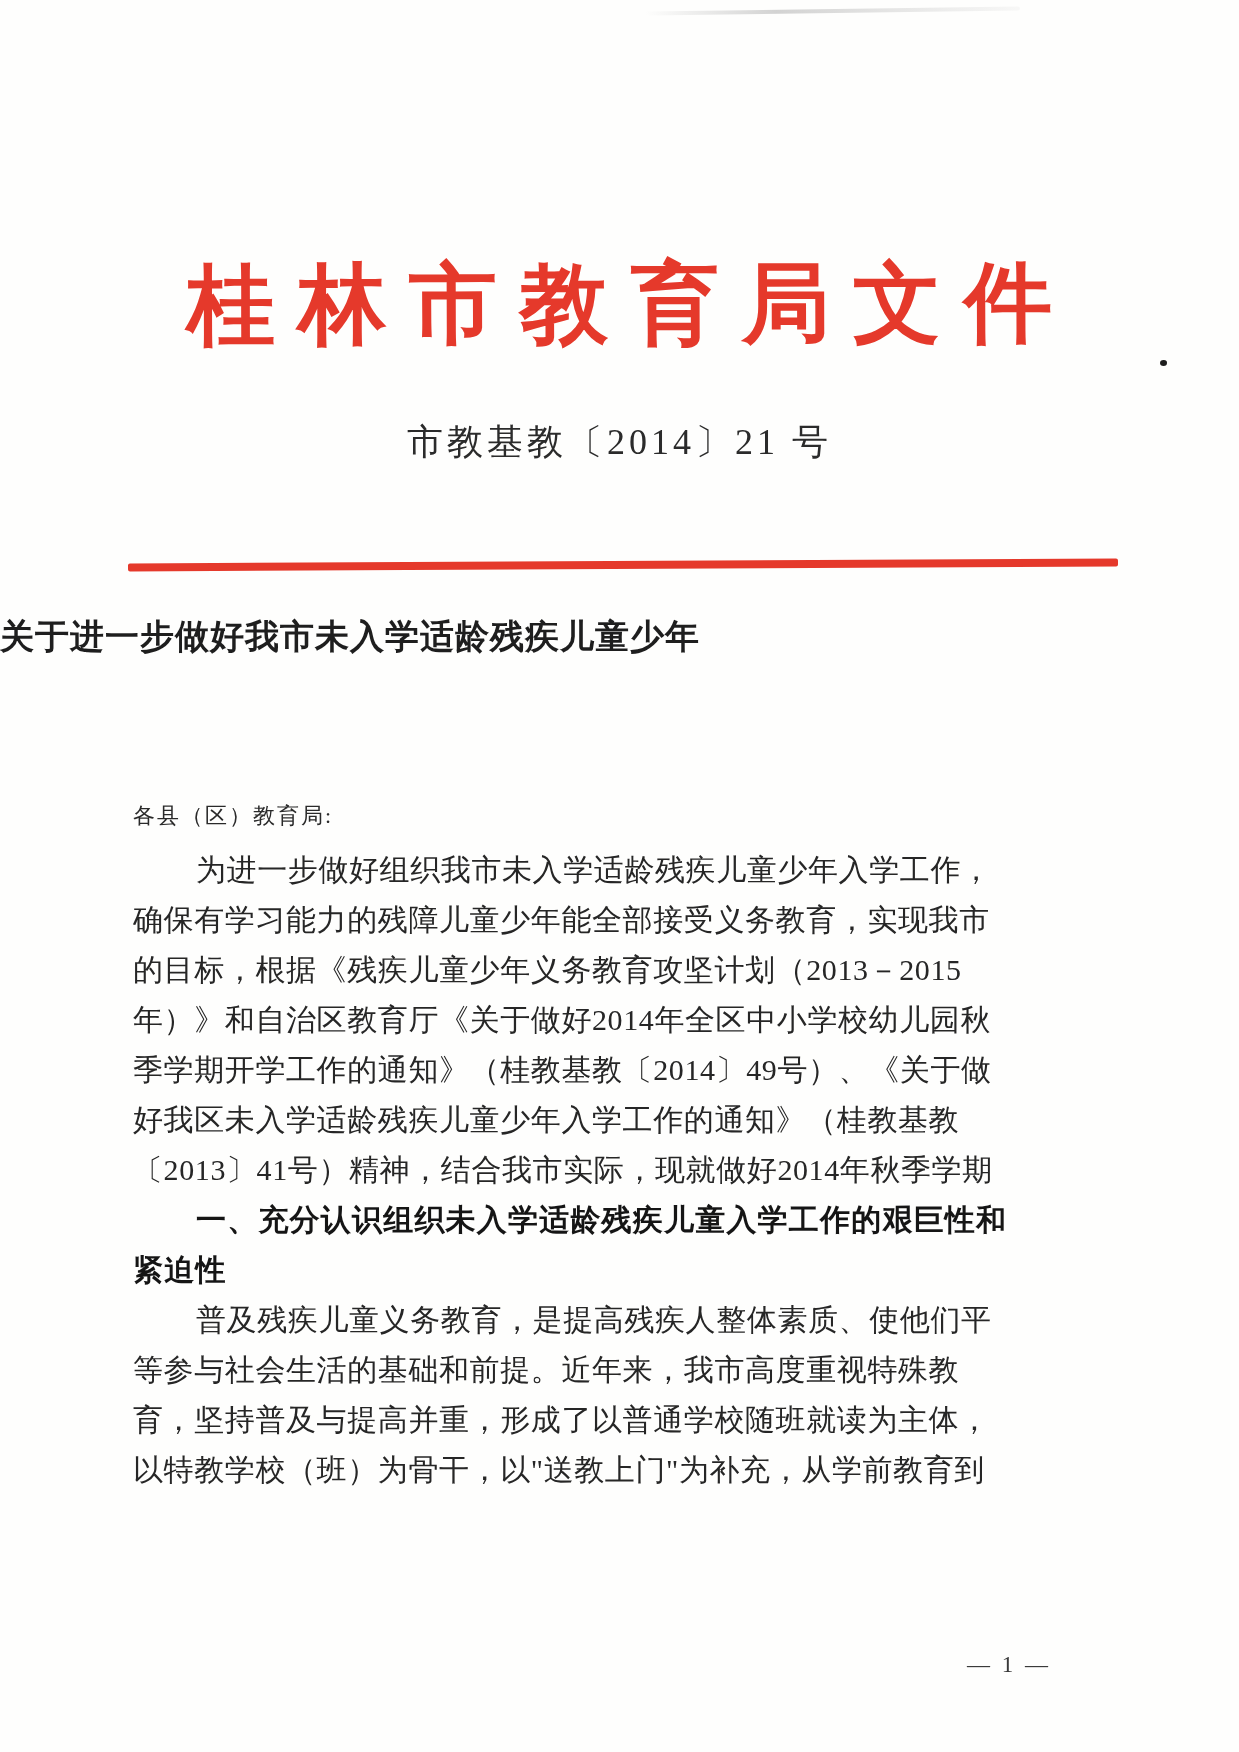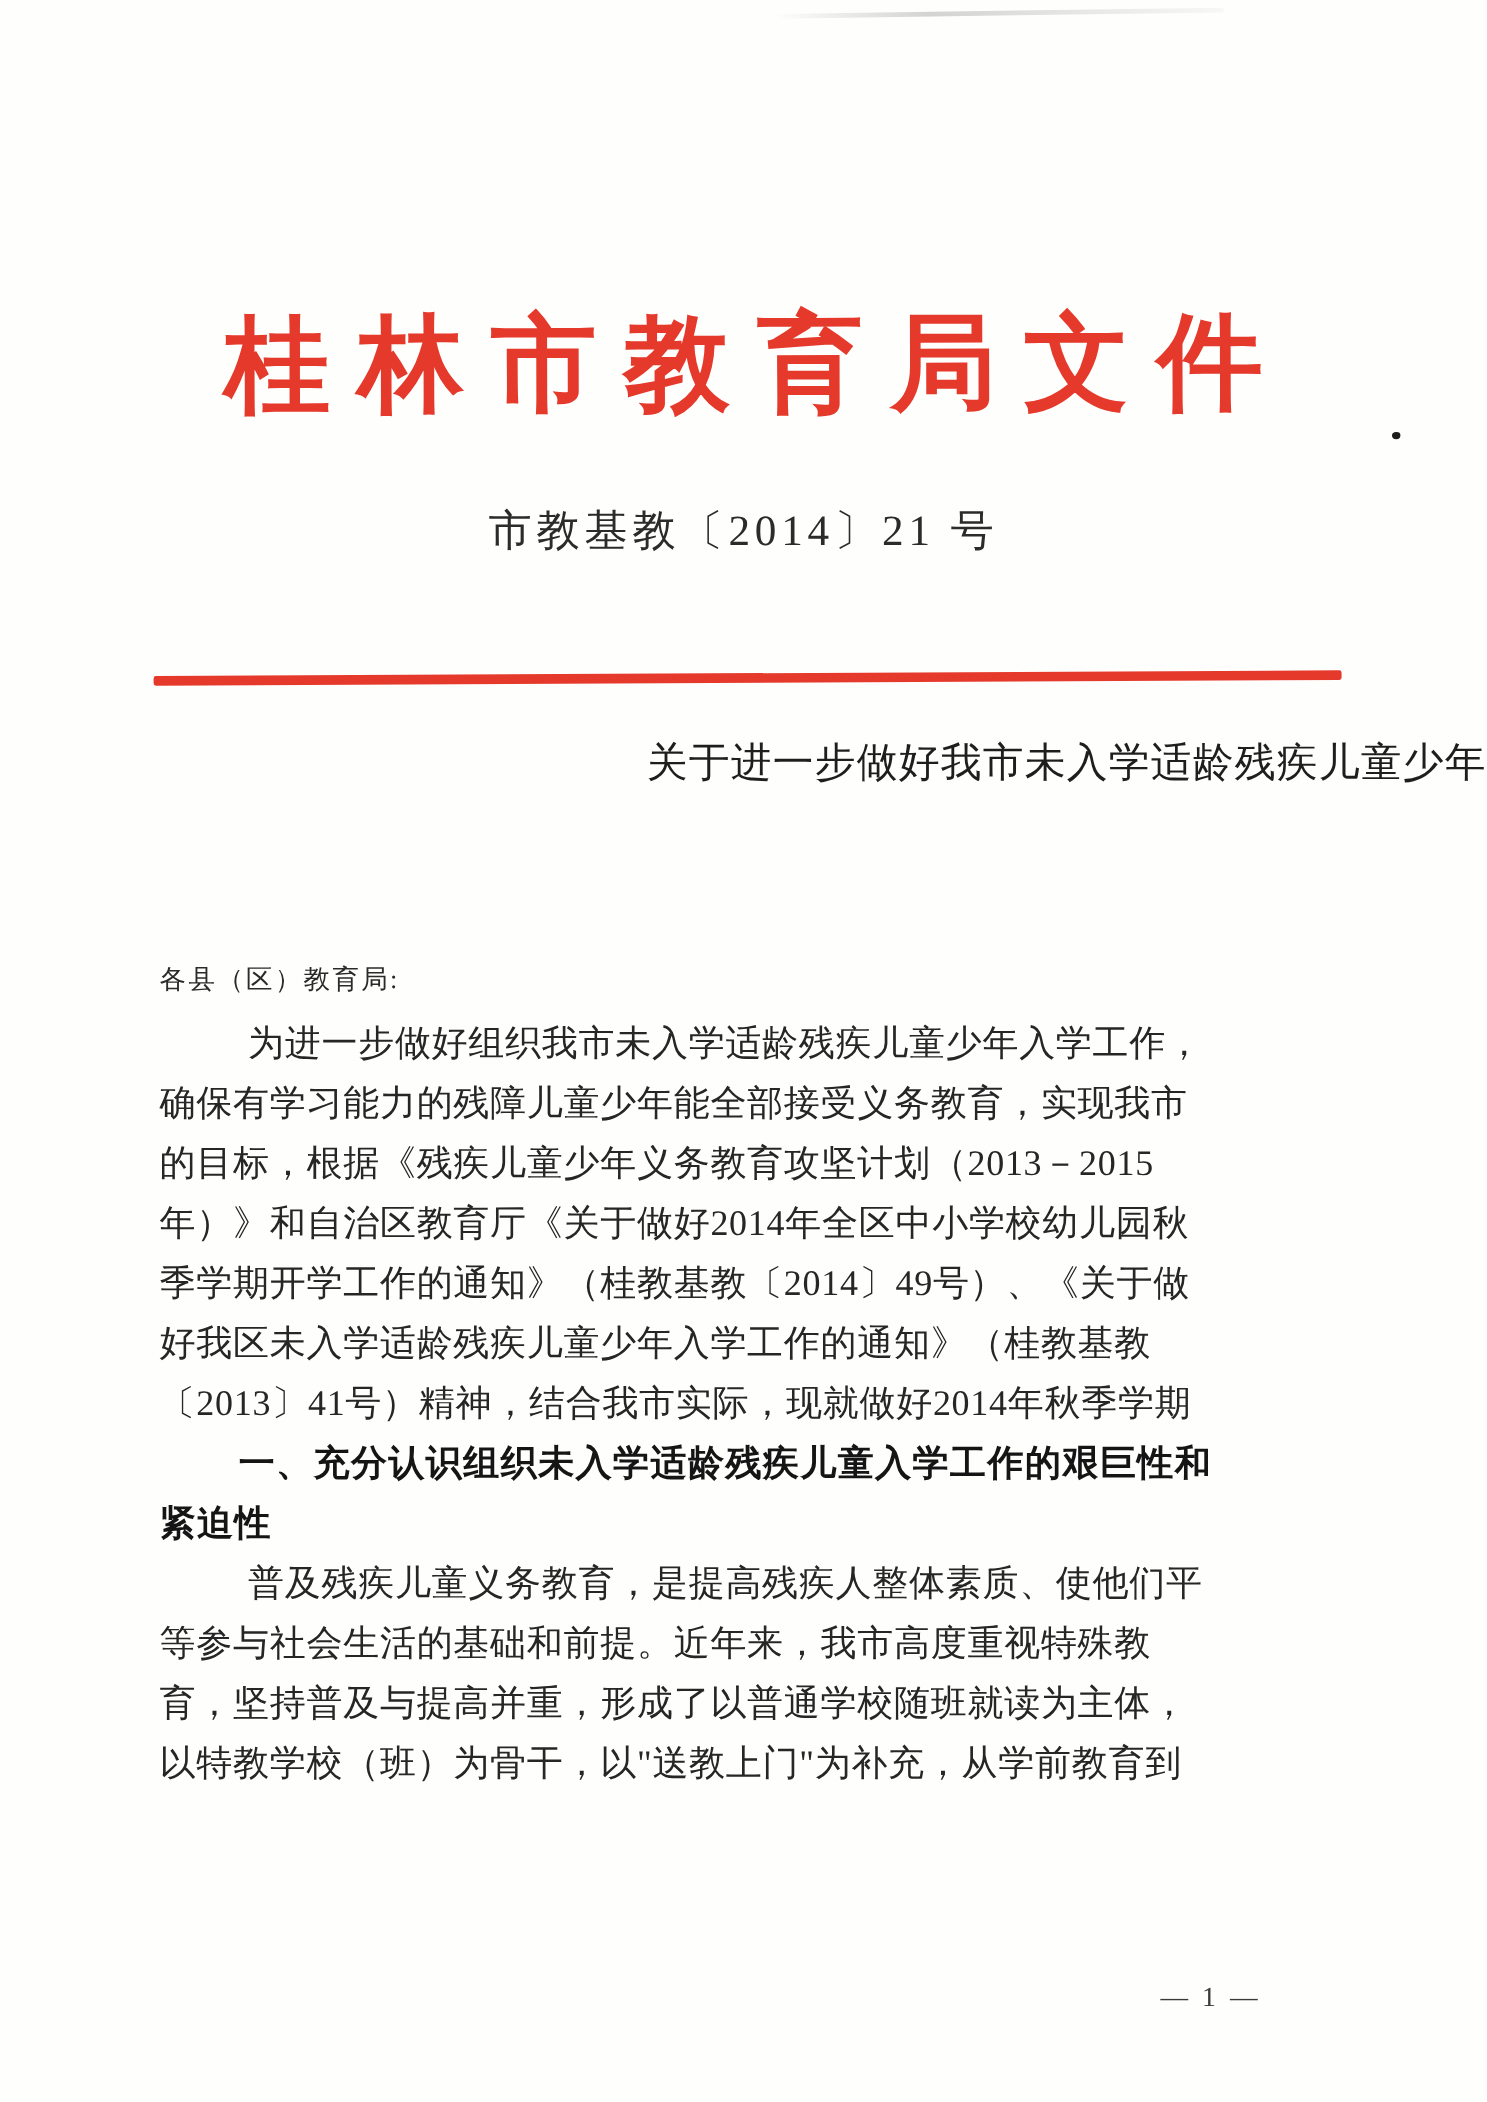--- a/index.html
+++ b/index.html
@@ -78,24 +78,24 @@
     background: #e5392b;
     transform: rotate(-0.28deg);
     border-radius: 2px;
   }
   .doc-title {
     position: absolute;
     top: 608px;
     left: 0;
     width: 100%;
     margin: 0;
-    text-align: right;
+    text-align: left;
     font-size: 34px;
     line-height: 57px;
-    font-weight: normal;
+    font-weight: bold;
     letter-spacing: 1px;
     color: #1e1e1e;
   }
   .doc-title .t-line { display: block; }
   .salutation {
     position: absolute;
     top: 795px;
     left: 133px;
     font-size: 22px;
     line-height: 42px;
@@ -108,21 +108,21 @@
     width: 880px;
   }
   .body-line {
     font-size: 30px;
     line-height: 50px;
     height: 50px;
     letter-spacing: 0.6px;
     white-space: nowrap;
     color: #262626;
   }
-  .body-line.indent { text-indent: 63px; text-align: center; }
+  .body-line.indent { text-indent: 63px; }
   .body-line.heading {
     font-family: Liberation Serif, serif;
     font-weight: bold;
     letter-spacing: 1.2px;
     color: #151515;
   }
   .page-number {
     position: absolute;
     top: 1652px;
     right: 188px;

